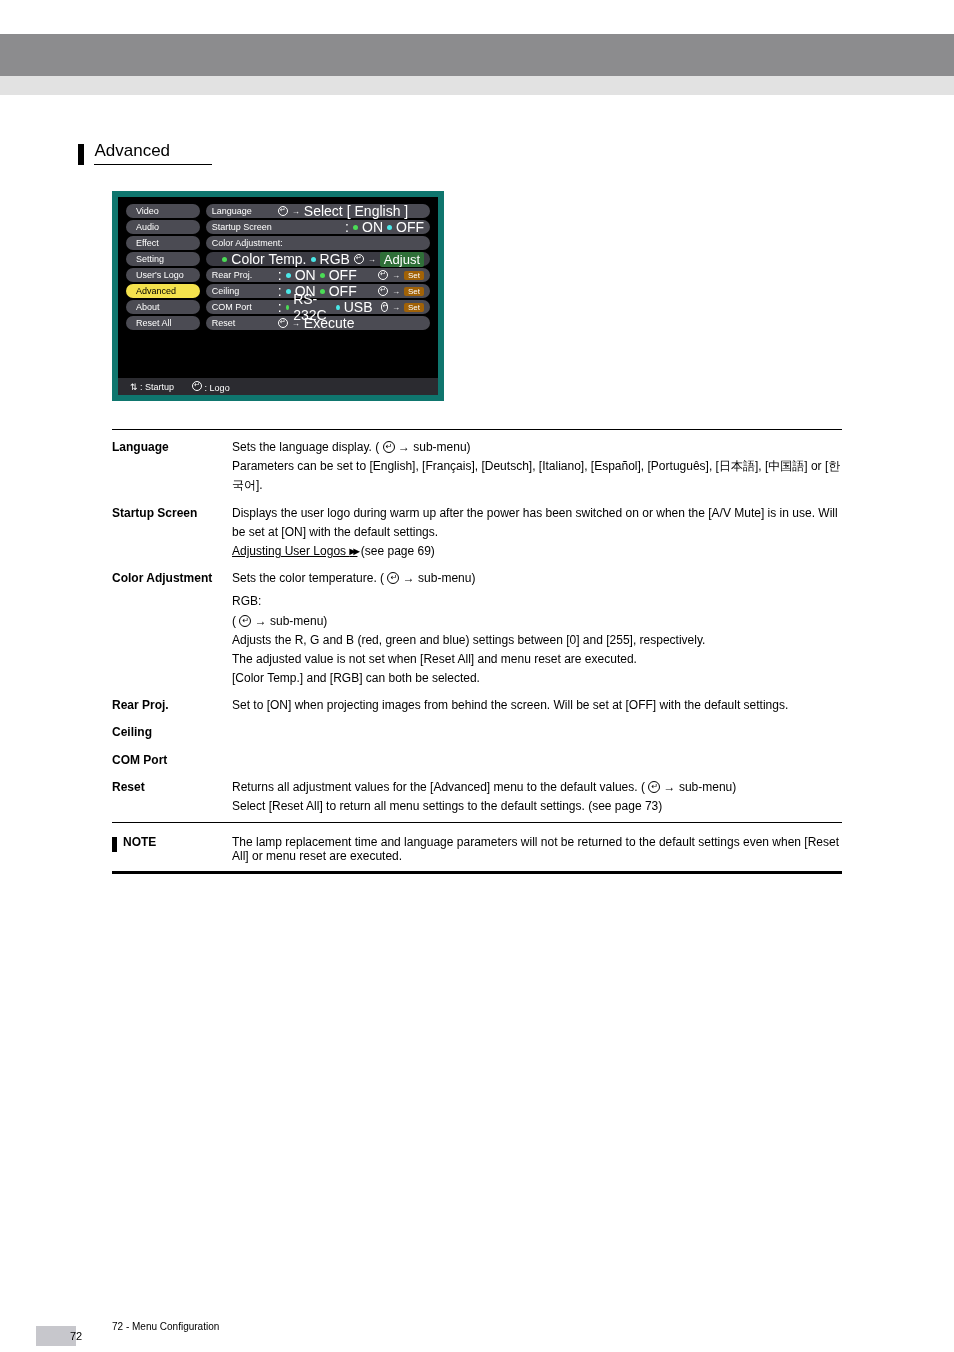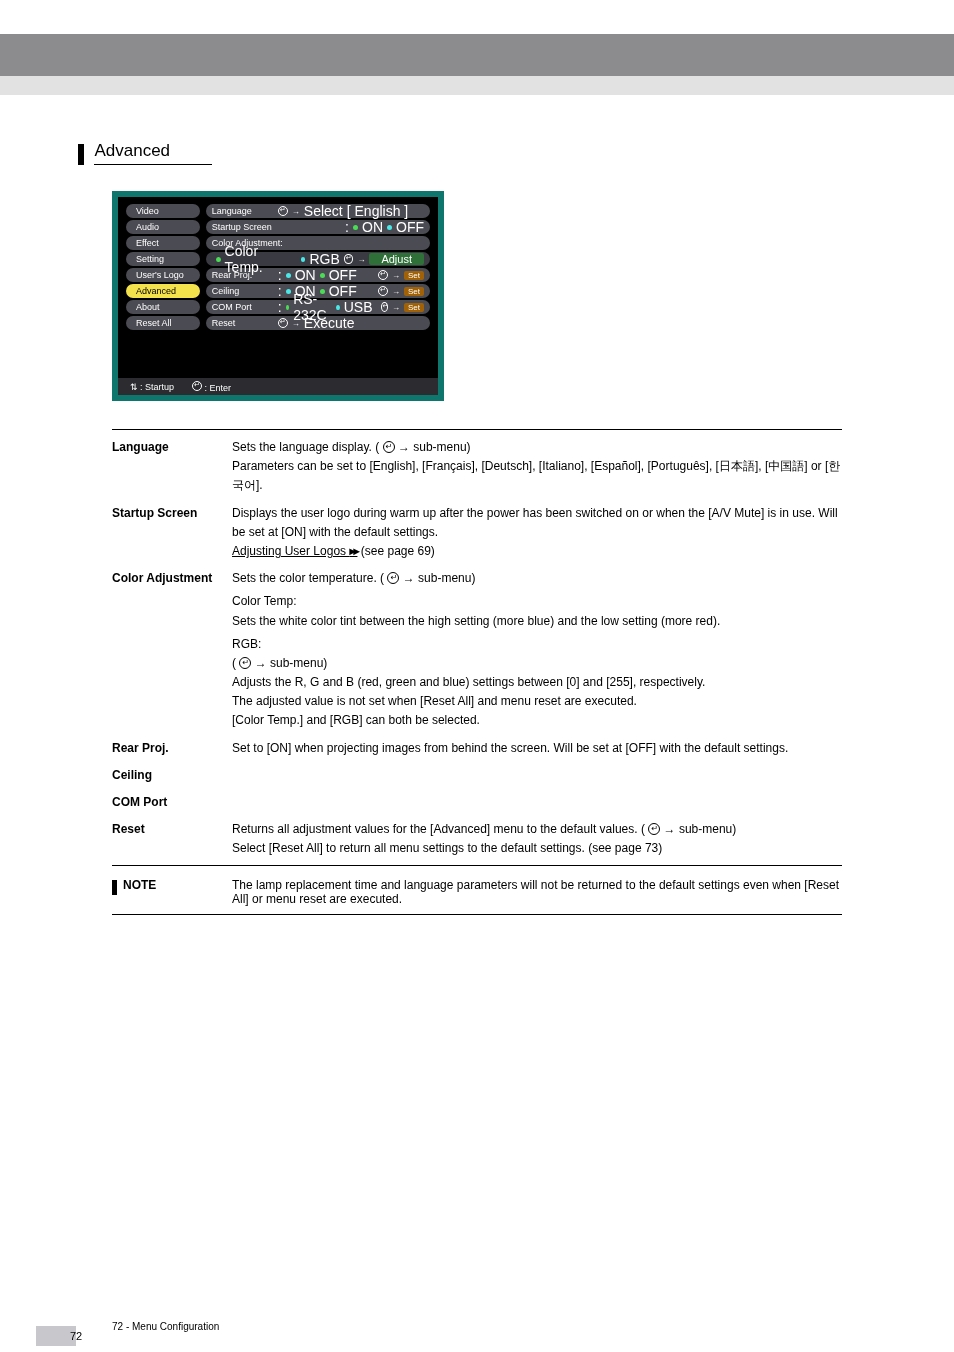--- a/index.html
+++ b/index.html
@@ -58,21 +58,21 @@
   }
   .green-dot { width: 5px; height: 5px; background: #4bdc56; border-radius: 50%; display: inline-block; }
   .cyan-dot  { width: 5px; height: 5px; background: #4be8e8; border-radius: 50%; display: inline-block; }
   .enter-glyph {
     display: inline-block; width: 10px; height: 10px; border: 1px solid #fff; border-radius: 50%;
     position: relative; font-size: 0;
   }
   .enter-glyph::after { content: "↵"; font-size: 7px; position: absolute; left: 1px; top: -1px; color: #fff; }
   .arrow-r { font-size: 8px; }
   .badge-set { background: #a16207; color: #fff; padding: 0 4px; border-radius: 2px; font-size: 8px; }
-  .badge-adj { background: #2f6f38; color: #fff; padding: 0 12px; border-radius: 2px; font-size: 11px; }
+  .badge-adj { background: #2f6f38; color: #fff; padding: 0 4px; border-radius: 2px; font-size: 13px; }
 
   .menu-foot {
     position: absolute; left: 0; right: 0; bottom: 0;
     background: #2b2b30; height: 17px;
     display: flex; align-items: center;
     padding-left: 12px; gap: 18px;
     font-size: 9px;
   }
   .updown { font-size: 9px; }
 
@@ -85,21 +85,21 @@
   .row-block .b .sub { display: block; }
   .row-block .b .sub .k { display: block; margin-top: 4px; }
   .row-block .b .sub .v { display: block; margin-left: 0; }
   .circle-enter {
     display: inline-block; width: 12px; height: 12px; border: 1px solid #000; border-radius: 50%;
     vertical-align: -2px; position: relative; font-size: 0;
   }
   .circle-enter::after { content: "↵"; font-size: 8px; position: absolute; left: 2px; top: -1px; color: #000; }
   .ff-icon { font-weight: bold; letter-spacing: -2px; }
 
-  .note-row { display: flex; font-size: 12px; padding: 8px 0; border-bottom: 1px solid #000000; }
+  .note-row { display: flex; font-size: 12px; padding: 8px 0; border-bottom: 3px solid #000000; }
   .note-row .h { width: 120px; font-weight: bold; flex-shrink: 0; display: flex; align-items: flex-start; }
   .note-row .h .bar { width: 5px; height: 15px; background: #000; margin-right: 6px; margin-top: 2px; }
 
   .page-num { position: absolute; left: 36px; bottom: 40px; width: 24px; height: 20px; background: #c7c7cc; color: #000; font-size: 11px; display: flex; align-items: center; justify-content: center; padding-left: 40px; }
   .footer-txt { position: absolute; left: 112px; bottom: 54px; font-size: 10px; }
 </style>
 </head>
 <body>
 
 <div class="page">
@@ -192,21 +192,21 @@
         <div class="row-pill">
           <span class="lbl">Reset</span>
           <span class="enter-glyph"></span>
             <span class="arrow-r">→</span>
           <span class="tag-mini">Execute</span>
         </div>
       </div>
     </div>
     <div class="menu-foot">
       <span><span class="updown">⇅</span> <span>: Startup</span></span>
-      <span><span class="enter-glyph" style="border-color:#fff;"></span> <span>: Enter</span></span>
+      <span><span class="enter-glyph" style="border-color:#fff;"></span> <span>: Logo</span></span>
     </div>
   </div>
 
   <div class="desc-area">
     <div class="divider"></div>
 
     <div class="row-block">
       <div class="h">Language</div>
       <div class="b">
         Sets the language display. ( <span class="circle-enter"></span> → sub-menu)<br>
@@ -219,24 +219,20 @@
       <div class="b">
         Displays the user logo during warm up after the power has been switched on or when the [A/V Mute] is in use. Will be set at [ON] with the default settings.<br>
         <span style="text-decoration: underline;">Adjusting User Logos <span class="ff-icon">▸▸</span></span> (see page 69)
       </div>
     </div>
 
     <div class="row-block">
       <div class="h">Color Adjustment</div>
       <div class="b">
         Sets the color temperature. ( <span class="circle-enter"></span> → sub-menu)
-        <span class="sub">
-          <span class="k">Color Temp:</span>
-          <span class="v">Sets the white color tint between the high setting (more blue) and the low setting (more red).</span>
-        </span>
         <span class="sub">
           <span class="k">RGB:</span>
           <span class="v">
             ( <span class="circle-enter"></span> → sub-menu)<br>
             Adjusts the R, G and B (red, green and blue) settings between [0] and [255], respectively.<br>
             The adjusted value is not set when [Reset All] and menu reset are executed.<br>
             [Color Temp.] and [RGB] can both be selected.
           </span>
         </span>
       </div>

